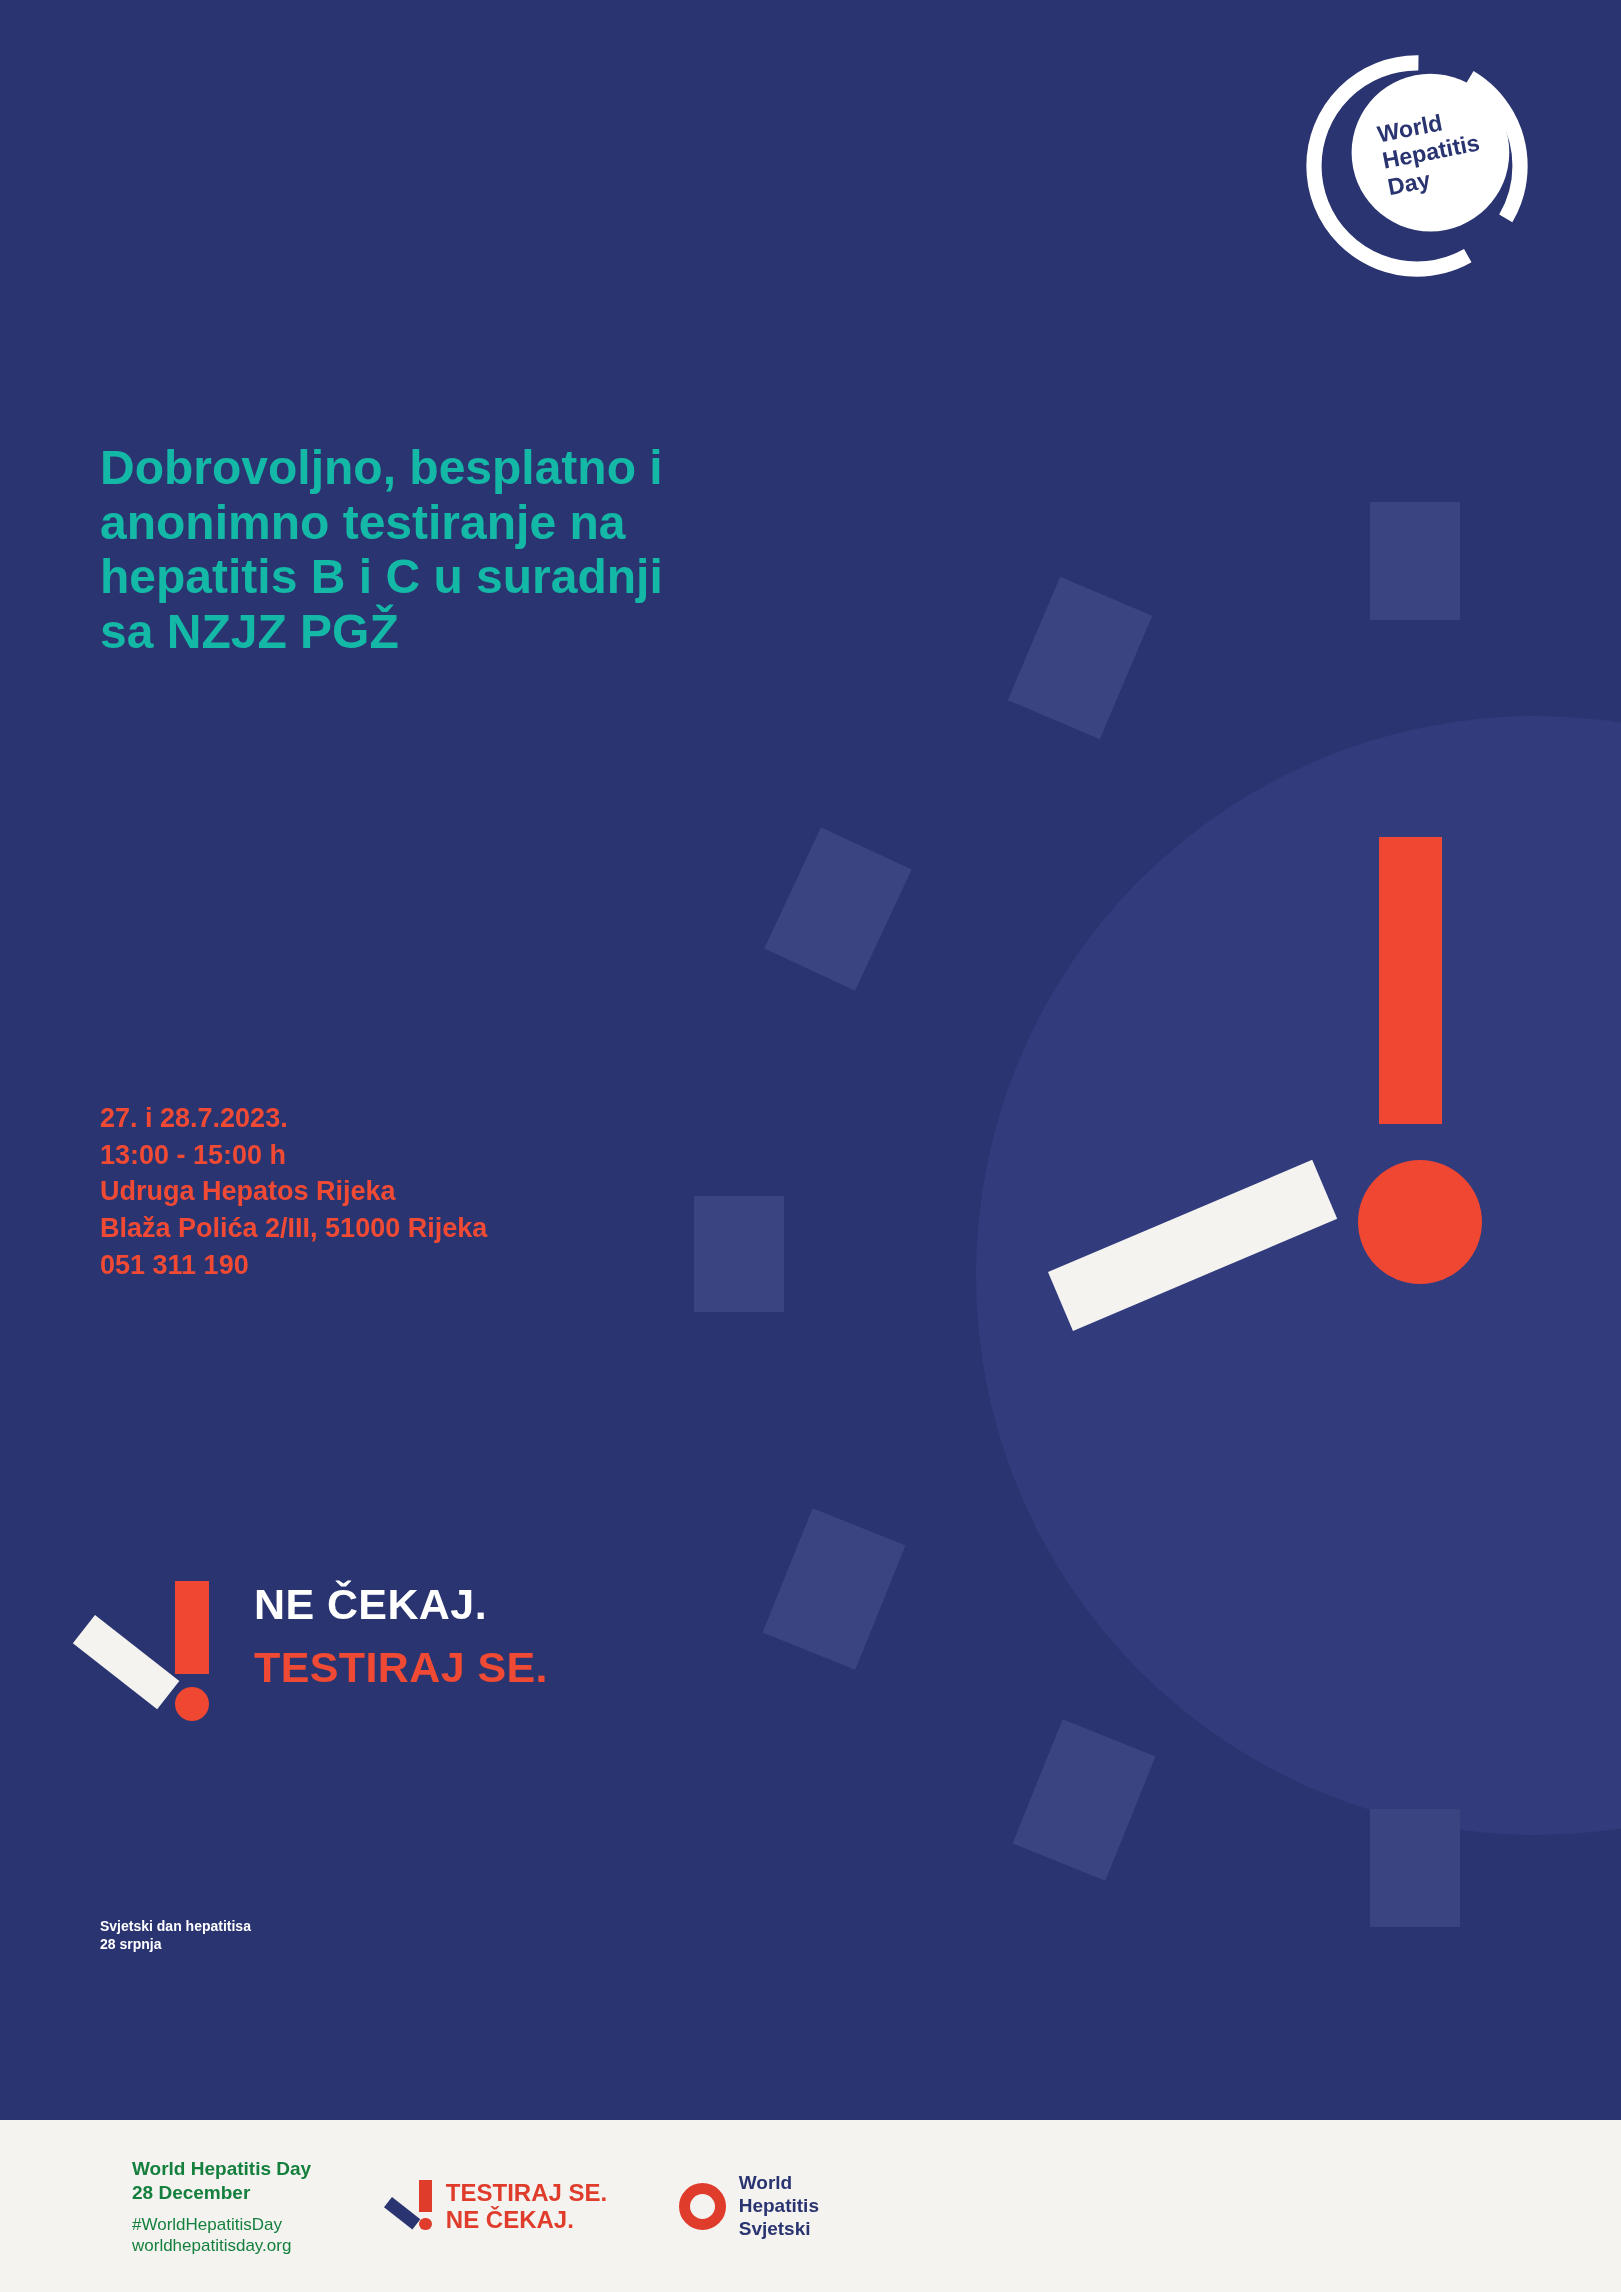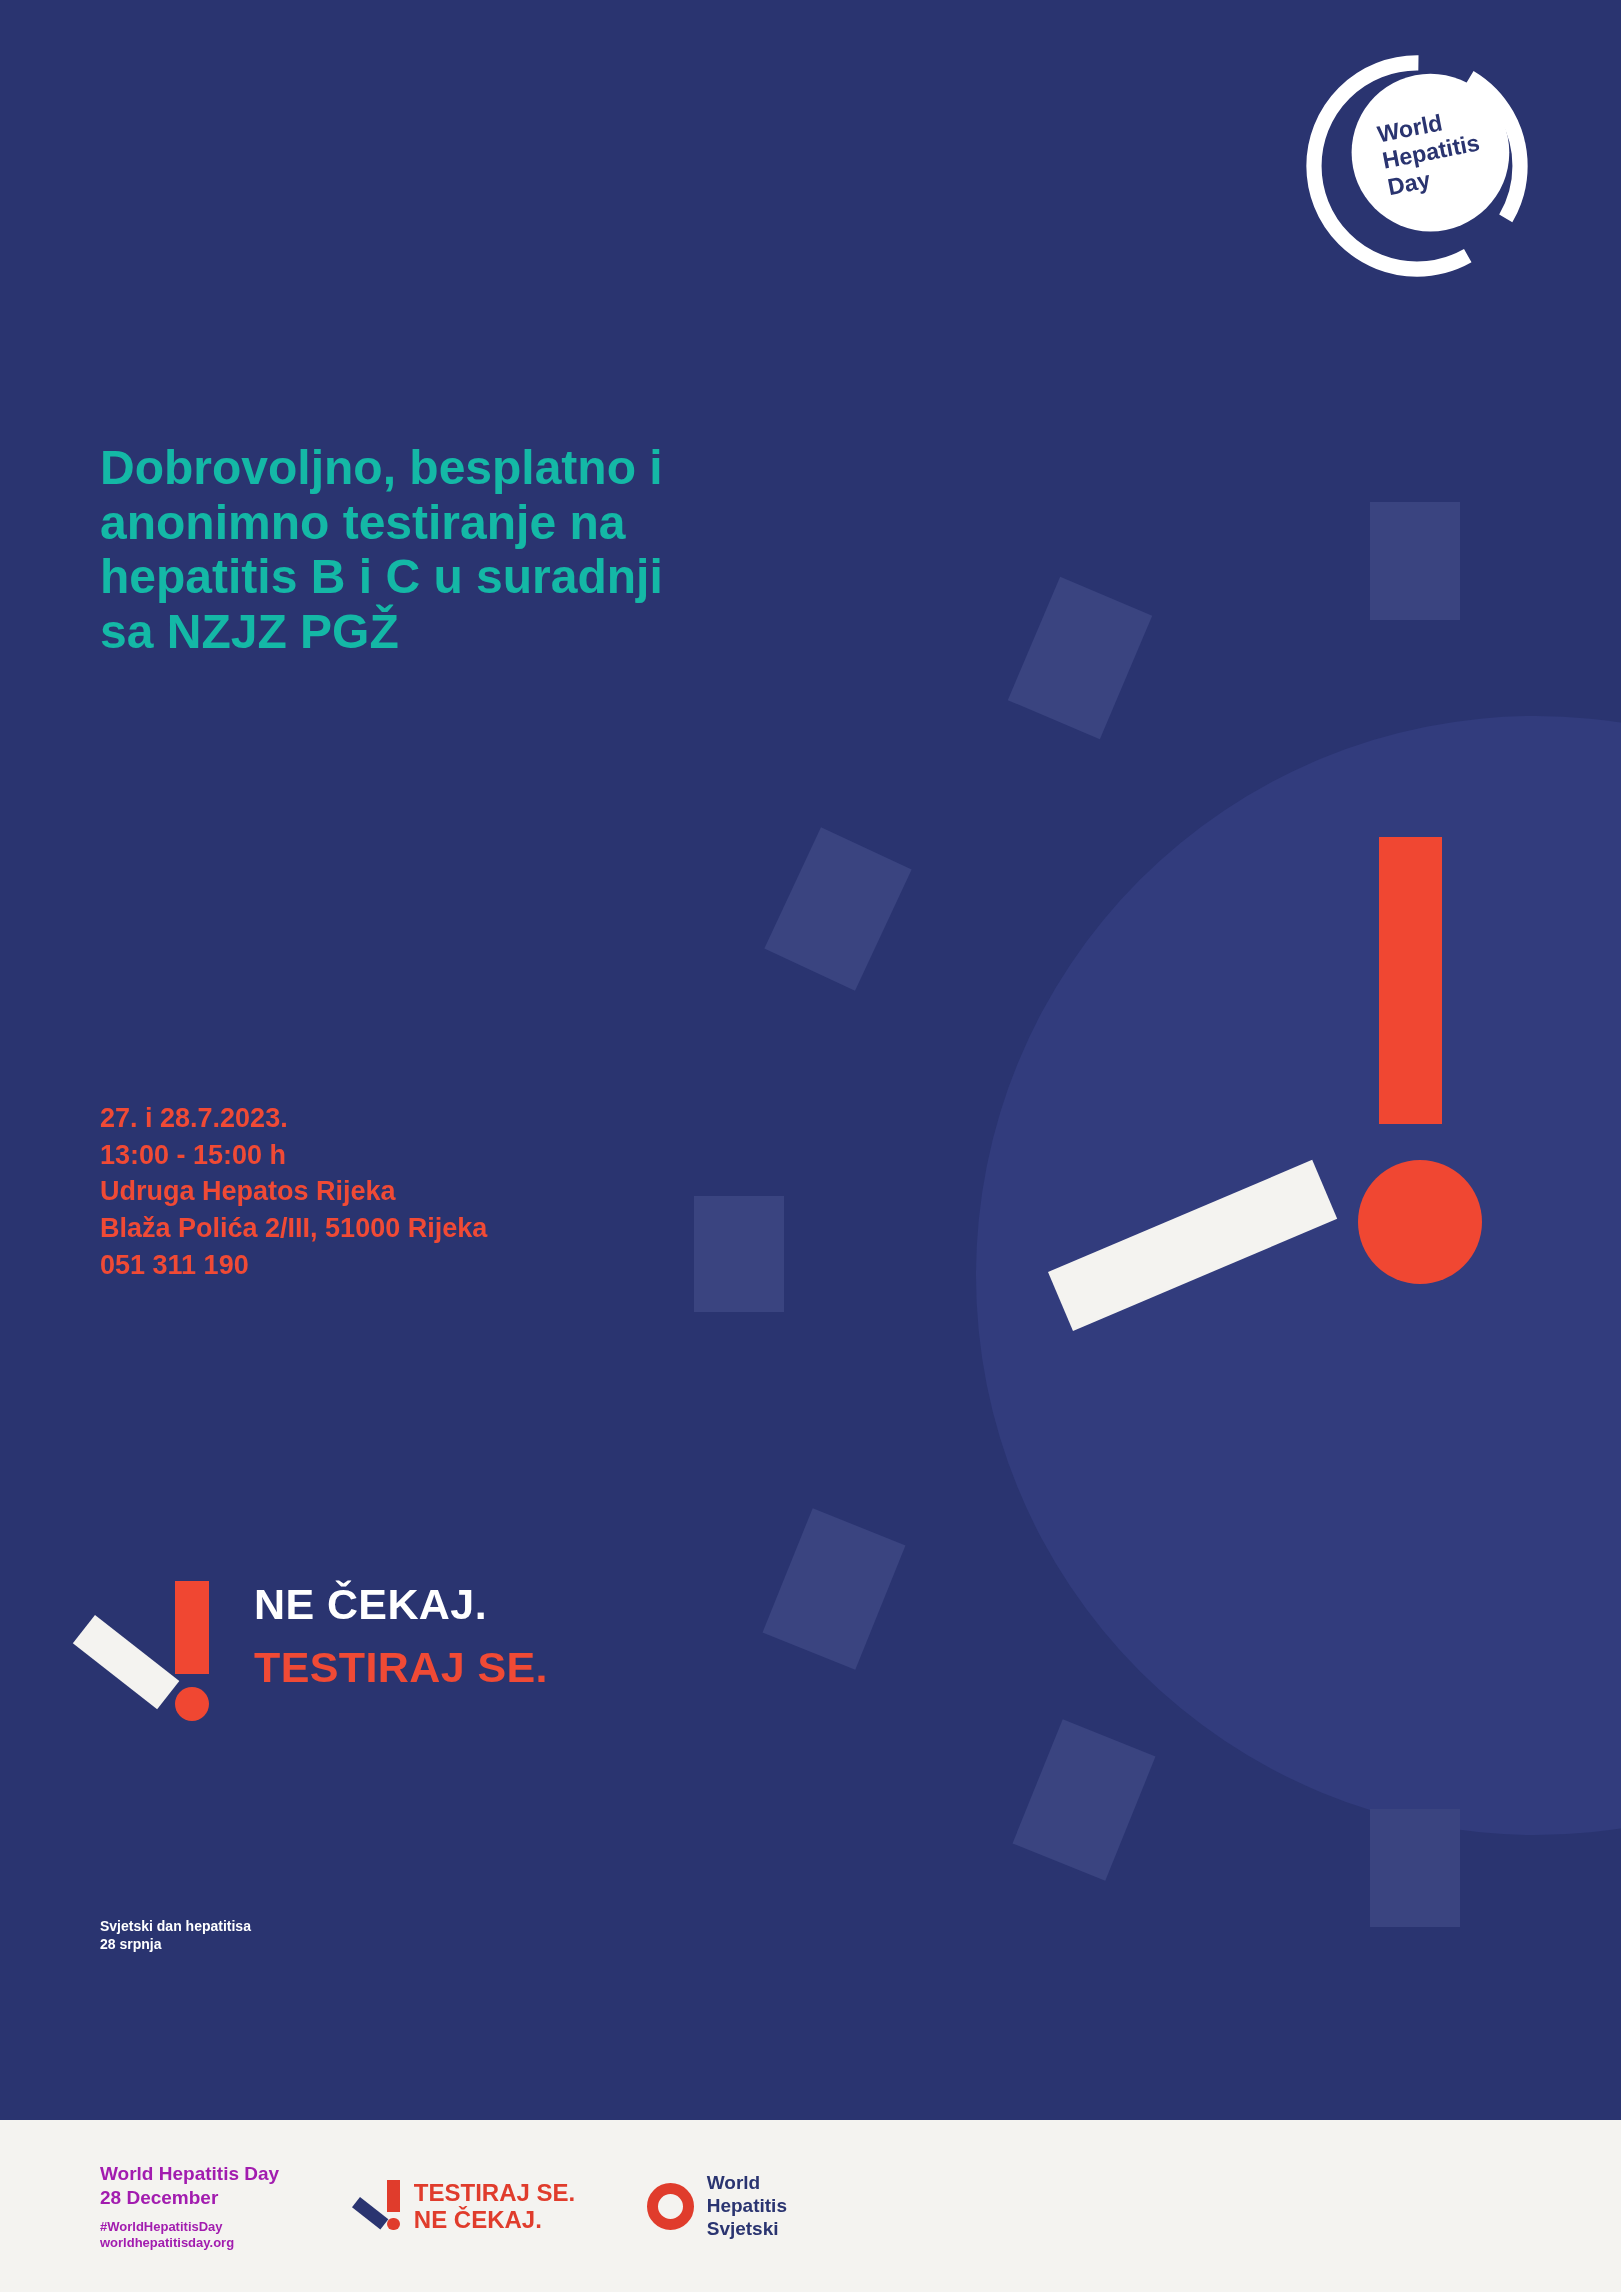--- a/index.html
+++ b/index.html
@@ -196,28 +196,29 @@
     bottom: 0;
     width: 1622px;
     height: 173px;
     background: #f4f3f0;
     display: flex;
     align-items: center;
     padding-left: 100px;
     gap: 54px;
   }
   .f-whd {
-    color: #a21caf;
+    color: #15803d;
     font-size: 19px;
     line-height: 1.25;
     font-weight: bold;
+    margin-left: 32px;
   }
   .f-whd .small {
-    font-weight: bold;
-    font-size: 13px;
+    font-weight: normal;
+    font-size: 17px;
     margin-top: 9px;
     line-height: 1.25;
   }
   .f-test {
     display: flex;
     align-items: center;
     gap: 10.7px;
     margin-left: 27px;
   }
   .f-excl {

